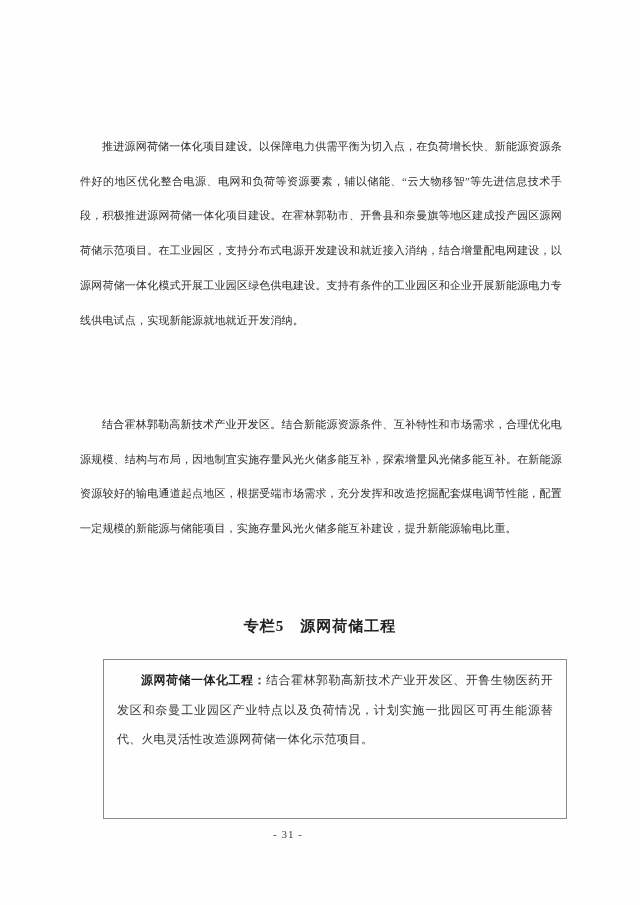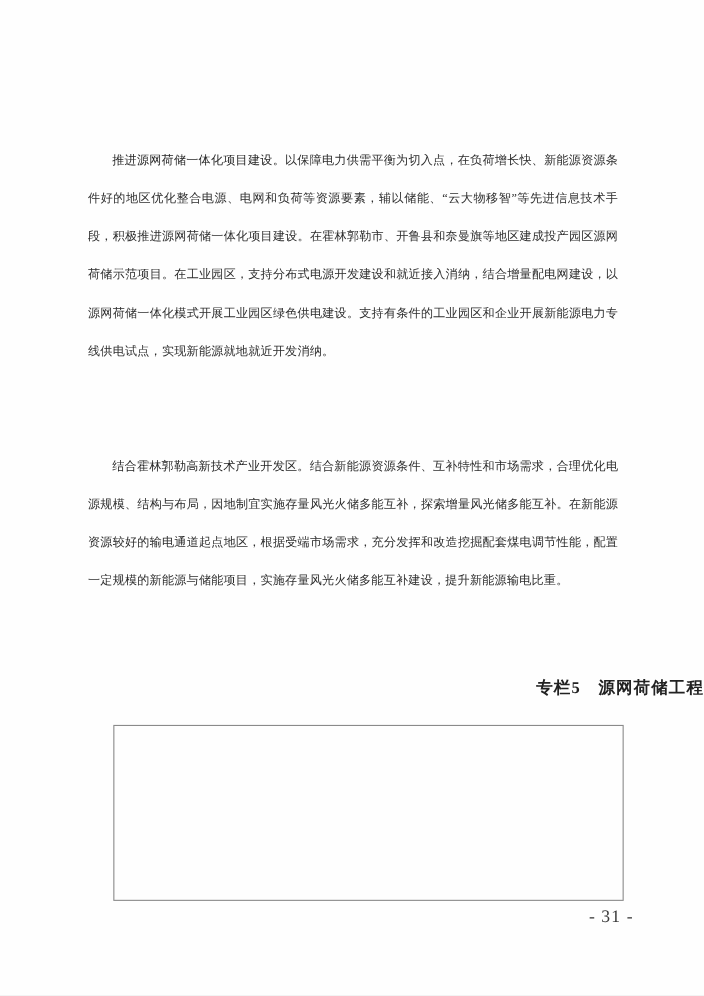--- a/index.html
+++ b/index.html
@@ -30,21 +30,21 @@
   .body-para .lead {
     color: #262626;
   }
   .para-1 { top: 118px; }
   .para-2 { top: 396px; }
   .box-title {
     position: absolute;
     top: 615px;
     left: 0;
     width: 640px;
-    text-align: right;
+    text-align: center;
     font-size: 15px;
     line-height: 22px;
     font-weight: bold;
     color: #222222;
     letter-spacing: 1px;
   }
   .column-box {
     position: absolute;
     top: 659px;
     left: 103px;
@@ -67,36 +67,37 @@
   }
   .box-para .box-lead {
     font-weight: bold;
     color: #1f1f1f;
   }
   .page-number {
     position: absolute;
     top: 826px;
     left: 0;
     width: 576px;
-    text-align: right;
-    font-size: 16px;
+    text-align: center;
+    font-size: 11px;
     line-height: 16px;
     color: #3a3a3a;
     letter-spacing: 1px;
   }
 </style>
 </head>
 <body>
 
 <div class="page">
 
   <p class="body-para para-1"><span class="lead">推进源网荷储一体化项目建设。</span><span>以保障电力供需平衡为切入点，在负荷增长快、新能源资源条件好的地区优化整合电源、电网和负荷等资源要素，辅以储能、“云大物移智”等先进信息技术手段，积极推进源网荷储一体化项目建设。在霍林郭勒市、开鲁县和奈曼旗等地区建成投产园区源网荷储示范项目。在工业园区，支持分布式电源开发建设和就近接入消纳，结合增量配电网建设，以源网荷储一体化模式开展工业园区绿色供电建设。支持有条件的工业园区和企业开展新能源电力专线供电试点，实现新能源就地就近开发消纳。</span></p>
 
   <p class="body-para para-2"><span class="lead">结合霍林郭勒高新技术产业开发区。</span><span>结合新能源资源条件、互补特性和市场需求，合理优化电源规模、结构与布局，因地制宜实施存量风光火储多能互补，探索增量风光储多能互补。在新能源资源较好的输电通道起点地区，根据受端市场需求，充分发挥和改造挖掘配套煤电调节性能，配置一定规模的新能源与储能项目，实施存量风光火储多能互补建设，提升新能源输电比重。</span></p>
 
   <div class="box-title">专栏5　源网荷储工程</div>
 
   <div class="column-box">
+    <p class="box-para"><span class="box-lead">源网荷储一体化工程：</span><span>结合霍林郭勒高新技术产业开发区、开鲁生物医药开发区和奈曼工业园区产业特点以及负荷情况，计划实施一批园区可再生能源替代、火电灵活性改造源网荷储一体化示范项目。</span></p>
   </div>
 
   <div class="page-number">- 31 -</div>
 
 </div>
 
 </body></html>

